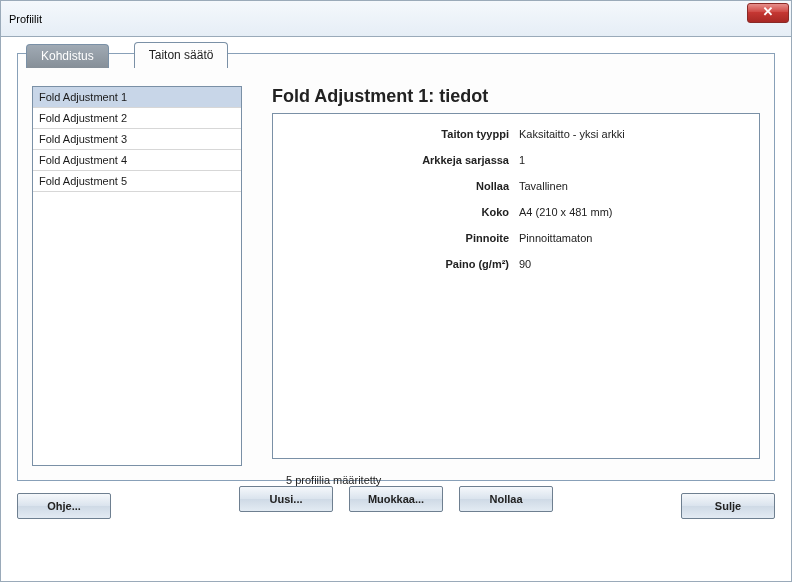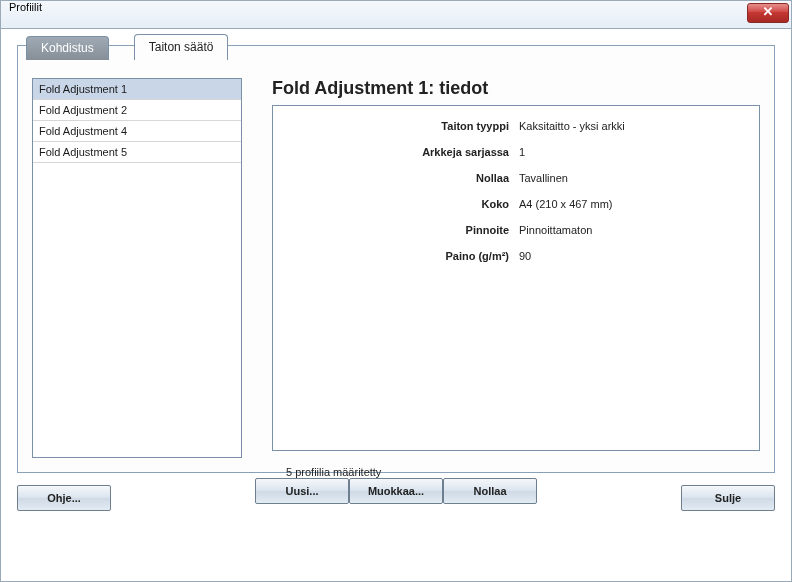--- a/index.html
+++ b/index.html
@@ -7,24 +7,25 @@
     margin: 0;
     font-family: Tahoma, Arial, sans-serif;
     font-size: 11px;
     background: #fff;
     width: 792px;
     height: 582px;
     overflow: hidden;
     border: 1px solid #9aaab9;
   }
   .titlebar {
-    height: 28px;
+    height: 36px;
     background: linear-gradient(#f4f8fc, #e6eef6);
     border-bottom: 1px solid #9aaab9;
     display: flex;
+    align-items: center;
     padding: 0 4px 0 8px;
     position: relative;
   }
   .close-btn {
     position: absolute;
     right: 2px;
     top: 2px;
     width: 42px;
     height: 20px;
     background: linear-gradient(#e68f8b, #cf4844 45%, #c53733 46%, #a82824);
@@ -135,21 +136,21 @@
     align-items: center;
     flex-direction: column;
   }
   .profile-count {
     width: 224px;
     color: #222;
     padding-left: 2px;
   }
   .btn-row {
     display: flex;
-    gap: 0;
+    gap: 16px;
   }
   .btn {
     min-width: 94px;
     height: 26px;
     border: 1px solid #6e7f90;
     background: linear-gradient(#f5f8fb, #dbe4ee 48%, #cfdae6 52%, #e3ebf3);
     border-radius: 2px;
     font-family: inherit;
     font-size: 11px;
     font-weight: bold;
@@ -182,20 +183,21 @@
       </div>
       <div class="tab active">
         <span>Taiton säätö</span>
       </div>
     </div>
 
     <div class="body">
       <div class="listbox">
         <div class="listitem selected"><span>Fold Adjustment 1</span></div>
         <div class="listitem"><span>Fold Adjustment 2</span></div>
+        <div class="listitem"><span>Fold Adjustment 3</span></div>
         <div class="listitem"><span>Fold Adjustment 4</span></div>
         <div class="listitem"><span>Fold Adjustment 5</span></div>
       </div>
 
       <div class="details">
         <div class="details-title">Fold Adjustment 1: tiedot</div>
         <div class="details-box">
           <div class="row">
             <div class="label">Taiton tyyppi</div>
             <div class="value">Kaksitaitto - yksi arkki</div>
@@ -203,21 +205,21 @@
           <div class="row">
             <div class="label">Arkkeja sarjassa</div>
             <div class="value">1</div>
           </div>
           <div class="row">
             <div class="label">Nollaa</div>
             <div class="value">Tavallinen</div>
           </div>
           <div class="row">
             <div class="label">Koko</div>
-            <div class="value">A4 (210 x 467 mm)</div>
+            <div class="value">A4 (210 x 481 mm)</div>
           </div>
           <div class="row">
             <div class="label">Pinnoite</div>
             <div class="value">Pinnoittamaton</div>
           </div>
           <div class="row">
             <div class="label">Paino (g/m²)</div>
             <div class="value">90</div>
           </div>
         </div>

